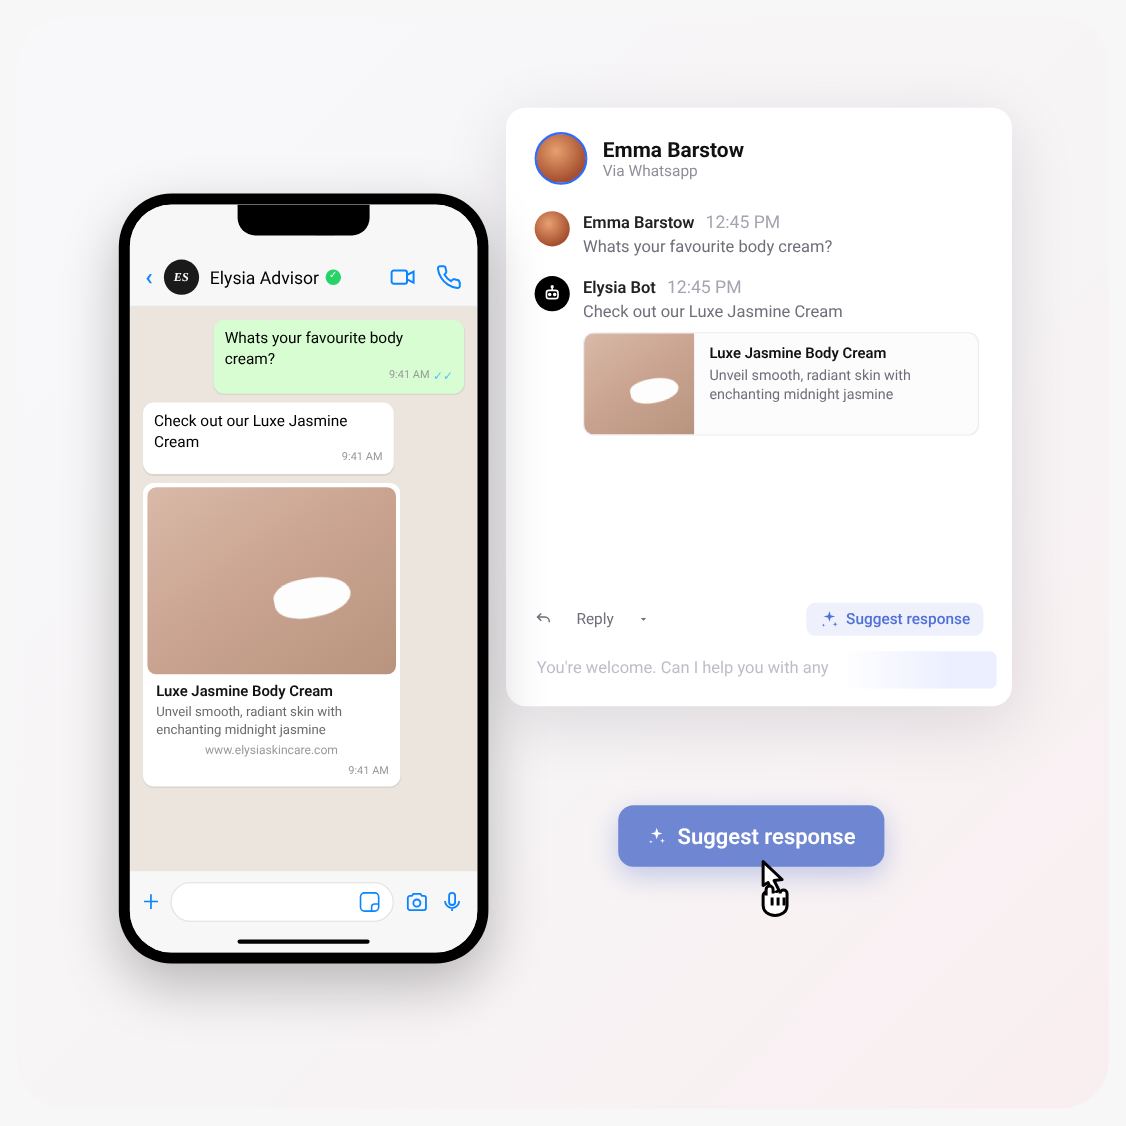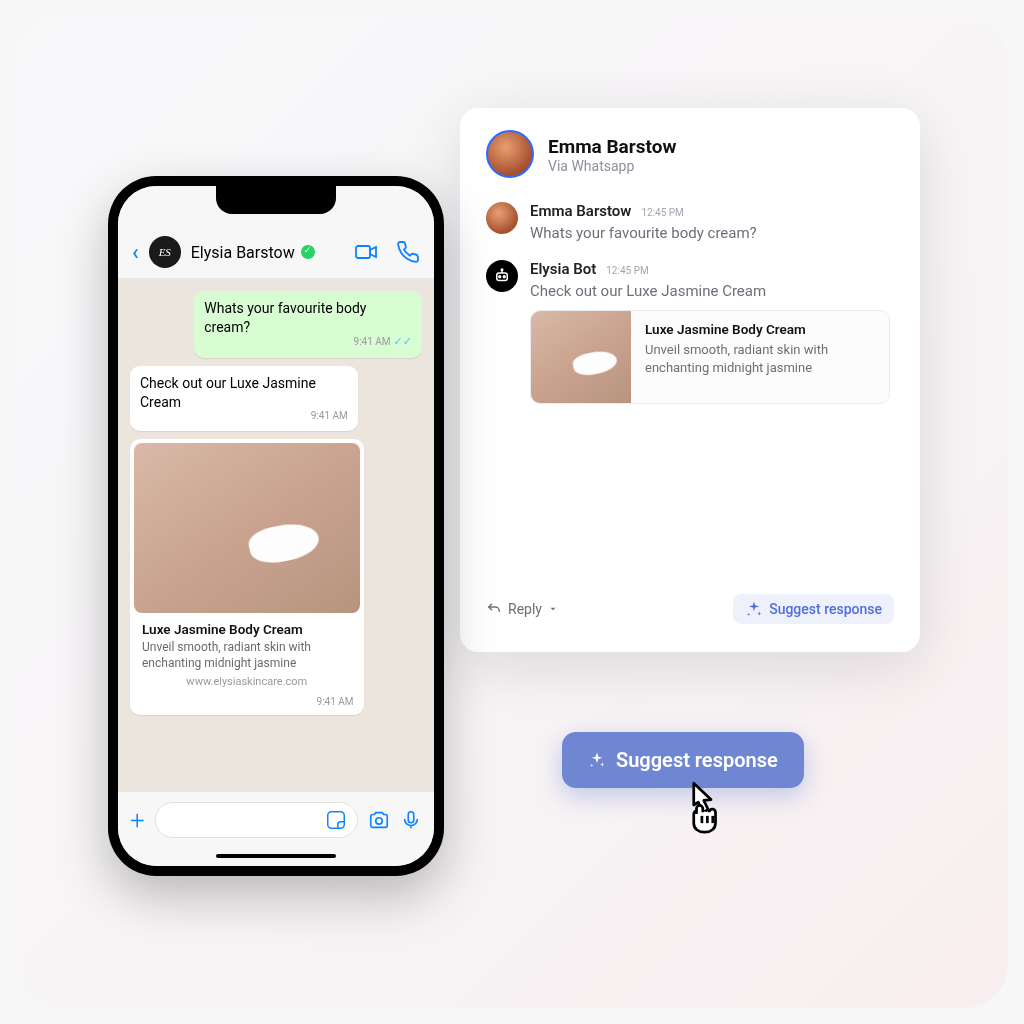--- a/index.html
+++ b/index.html
@@ -69,21 +69,21 @@
   display: flex;
   align-items: center;
   gap: 10px;
   border-bottom: 1px solid #e5e5e5;
 }
 .back-chevron { color: #0a84ff; font-size: 22px; font-weight: 500; }
 .wa-avatar {
   width: 32px; height: 32px; border-radius: 50%;
   background: #1a1a1a;
   display: flex; align-items: center; justify-content: center;
-  color: #fff; font-size: 11px; font-style: italic; font-weight: 400;
+  color: #fff; font-size: 11px; font-style: italic; font-weight: 700;
   font-family: Georgia, serif;
 }
 .wa-title { font-size: 16px; font-weight: 400; color: #000; flex: 1; display: flex; align-items: center; gap: 6px; }
 .verified { width: 14px; height: 14px; background: #25d366; border-radius: 50%; position: relative; }
 .verified::after { content: "✓"; color: #fff; font-size: 9px; position: absolute; top: 0; left: 3px; }
 .wa-actions { display: flex; gap: 18px; color: #0a84ff; }
 .wa-actions svg { width: 24px; height: 24px; }
 
 .wa-body {
   flex: 1;
@@ -162,21 +162,21 @@
   bottom: 8px; left: 50%;
   transform: translateX(-50%);
   width: 120px; height: 4px;
   background: #000;
   border-radius: 2px;
 }
 
 
 .panel {
   position: absolute;
-  top: 92px;
+  top: 82px;
   left: 444px;
   width: 460px;
   height: 544px;
   background: #fff;
   border-radius: 18px;
   box-shadow: 0 14px 60px rgba(20, 20, 40, 0.12);
   padding: 22px 26px 20px;
   display: flex;
   flex-direction: column;
 }
@@ -196,21 +196,21 @@
 }
 .msg-avatar.user { background: radial-gradient(circle at 40% 35%, #e8a070, #a65030 70%); }
 .msg-avatar.bot {
   background: #000;
   display: flex; align-items: center; justify-content: center;
 }
 .msg-avatar.bot svg { width: 18px; height: 18px; }
 .msg-body { flex: 1; }
 .msg-head { display: flex; gap: 10px; align-items: baseline; }
 .msg-name { font-size: 15px; font-weight: 600; color: #222; }
-.msg-time { font-size: 10px; color: #a4a4b0; }
+.msg-time { font-size: 16px; color: #a4a4b0; }
 .msg-text { font-size: 15px; color: #6f6f7a; margin-top: 4px; }
 
 .att-card {
   display: flex;
   margin-top: 10px;
   border: 1px solid #ebebf0;
   border-radius: 10px;
   background: #fcfcfd;
   overflow: hidden;
   max-width: 360px;
@@ -225,21 +225,21 @@
 .att-body { padding: 10px 14px; }
 .att-title { font-size: 13.5px; font-weight: 600; color: #111; }
 .att-desc { font-size: 13px; color: #6f6f7a; margin-top: 4px; line-height: 1.35; }
 
 .panel-foot { margin-top: auto; }
 .foot-row {
   display: flex; justify-content: space-between; align-items: center;
   padding: 8px 0;
 }
 .reply-btn {
-  display: flex; align-items: center; gap: 6px;
+  display: flex; align-items: center; gap: 22px;
   color: #6e6e7a; font-size: 14px;
 }
 .suggest-chip {
   display: flex; align-items: center; gap: 6px;
   background: #eef1fc;
   color: #4f6fd9;
   font-size: 14px;
   font-weight: 500;
   padding: 6px 12px;
   border-radius: 8px;
@@ -351,20 +351,21 @@
               <path d="M6 9l6 6 6-6z"></path>
             </svg>
         </div>
         <div class="suggest-chip">
           <svg class="sparkle" viewBox="0 0 24 24" fill="currentColor">
               <path d="M12 2l1.5 5L19 8.5l-5.5 1.5L12 15l-1.5-5L5 8.5 10.5 7zM19 15l.8 2.5L22 18l-2.2.5L19 21l-.8-2.5L16 18l2.2-.5zM5 17l.6 1.8L7.4 19l-1.8.5L5 21l-.6-1.5L2.6 19l1.8-.5z"></path>
             </svg>
           <span>Suggest response</span>
         </div>
       </div>
+      <div class="compose">You're welcome. Can I help you with any</div>
     </div>
   </div>
 
   <div class="phone">
     <div class="phone-screen">
       <div class="notch"></div>
 
       <div class="status-bar">
         <span>9:41</span>
         <div class="status-icons">
@@ -382,21 +383,21 @@
               <rect x="2" y="2" width="18" height="8" rx="1.5" fill="#000"></rect>
               <rect x="22.5" y="4" width="2" height="4" rx="1" fill="#000"></rect>
             </svg>
         </div>
       </div>
 
       <div class="wa-header">
         <span class="back-chevron">‹</span>
         <div class="wa-avatar">ES</div>
         <div class="wa-title">
-          <span>Elysia Barstow</span>
+          <span>Elysia Advisor</span>
           <span class="verified"></span>
         </div>
         <div class="wa-actions">
           <svg viewBox="0 0 24 24" fill="none" stroke="#0a84ff" stroke-width="1.8">
               <rect x="2" y="6" width="14" height="12" rx="2"></rect>
               <path d="M16 10l6-3v10l-6-3z"></path>
             </svg>
           <svg viewBox="0 0 24 24" fill="none" stroke="#0a84ff" stroke-width="1.8">
               <path d="M22 16.9v3a2 2 0 0 1-2.2 2 19.8 19.8 0 0 1-8.6-3.1 19.5 19.5 0 0 1-6-6A19.8 19.8 0 0 1 2.1 4.2 2 2 0 0 1 4.1 2h3a2 2 0 0 1 2 1.7c.1.9.3 1.8.6 2.6a2 2 0 0 1-.5 2.1L8 9.6a16 16 0 0 0 6 6l1.2-1.2a2 2 0 0 1 2.1-.5c.9.3 1.8.5 2.6.6a2 2 0 0 1 1.7 2z"></path>
             </svg>

